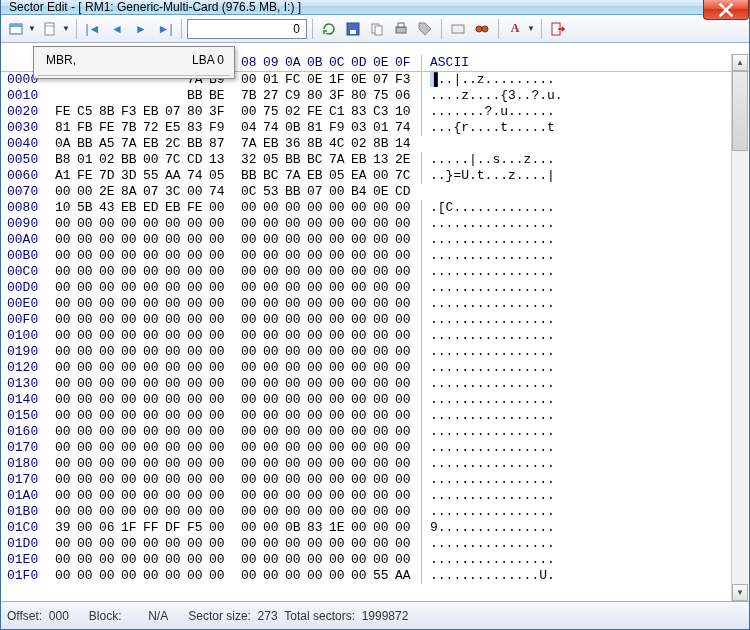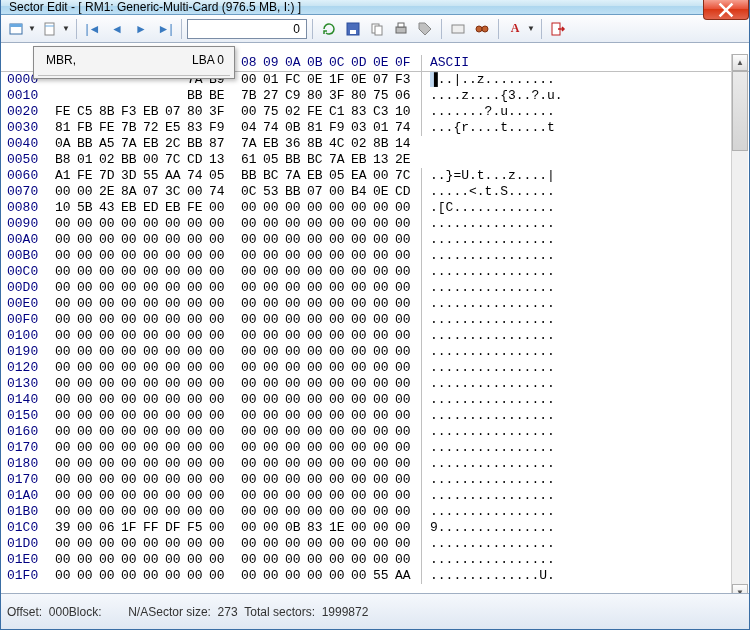--- a/index.html
+++ b/index.html
@@ -217,27 +217,28 @@
   height: 80px;
   background: linear-gradient(#eaeaea,#d4d4d4);
   border: 1px solid #b0b0b0;
 }
 .sb-btn.bottom { position: absolute; bottom: 0; left: 0; right: 0; }
 .statusbar {
   position: absolute;
   bottom: 0;
   left: 0;
   right: 0;
-  height: 36px;
+  height: 28px;
   background: linear-gradient(#f5f8fc,#dfe7f2);
   border-top: 1px solid #a0afc3;
   display: flex;
   align-items: center;
   font-size: 12px;
   padding: 0 6px;
+  gap: 20px;
 }
 .statusbar .sb-label { color: #333; }
 .icon-svg { width: 16px; height: 16px; }
 </style>
 </head>
 <body>
 
 <div class="window">
 
   <div class="titlebar">
@@ -480,29 +481,30 @@
           <div class="row-offset">0050</div>
           <div class="row-hex">
             <span>B8</span>
             <span>01</span>
             <span>02</span>
             <span>BB</span>
             <span>00</span>
             <span>7C</span>
             <span>CD</span>
             <span>13</span>
-            <span class="gap8">61</span>
+            <span class="gap8">32</span>
             <span>05</span>
             <span>BB</span>
             <span>BC</span>
             <span>7A</span>
             <span>EB</span>
             <span>13</span>
             <span>2E</span>
           </div>
+          <div class="row-ascii">.....|..s...z...</div>
         </div>
         <div class="hex-row">
           <div class="row-offset">0060</div>
           <div class="row-hex">
             <span>A1</span>
             <span>FE</span>
             <span>7D</span>
             <span>3D</span>
             <span>55</span>
             <span>AA</span>
@@ -532,21 +534,20 @@
             <span>74</span>
             <span class="gap8">0C</span>
             <span>53</span>
             <span>BB</span>
             <span>07</span>
             <span>00</span>
             <span>B4</span>
             <span>0E</span>
             <span>CD</span>
           </div>
-          <div class="row-ascii">.....&lt;.t.S......</div>
         </div>
         <div class="hex-row">
           <div class="row-offset">0080</div>
           <div class="row-hex">
             <span>10</span>
             <span>5B</span>
             <span>43</span>
             <span>EB</span>
             <span>ED</span>
             <span>EB</span>

